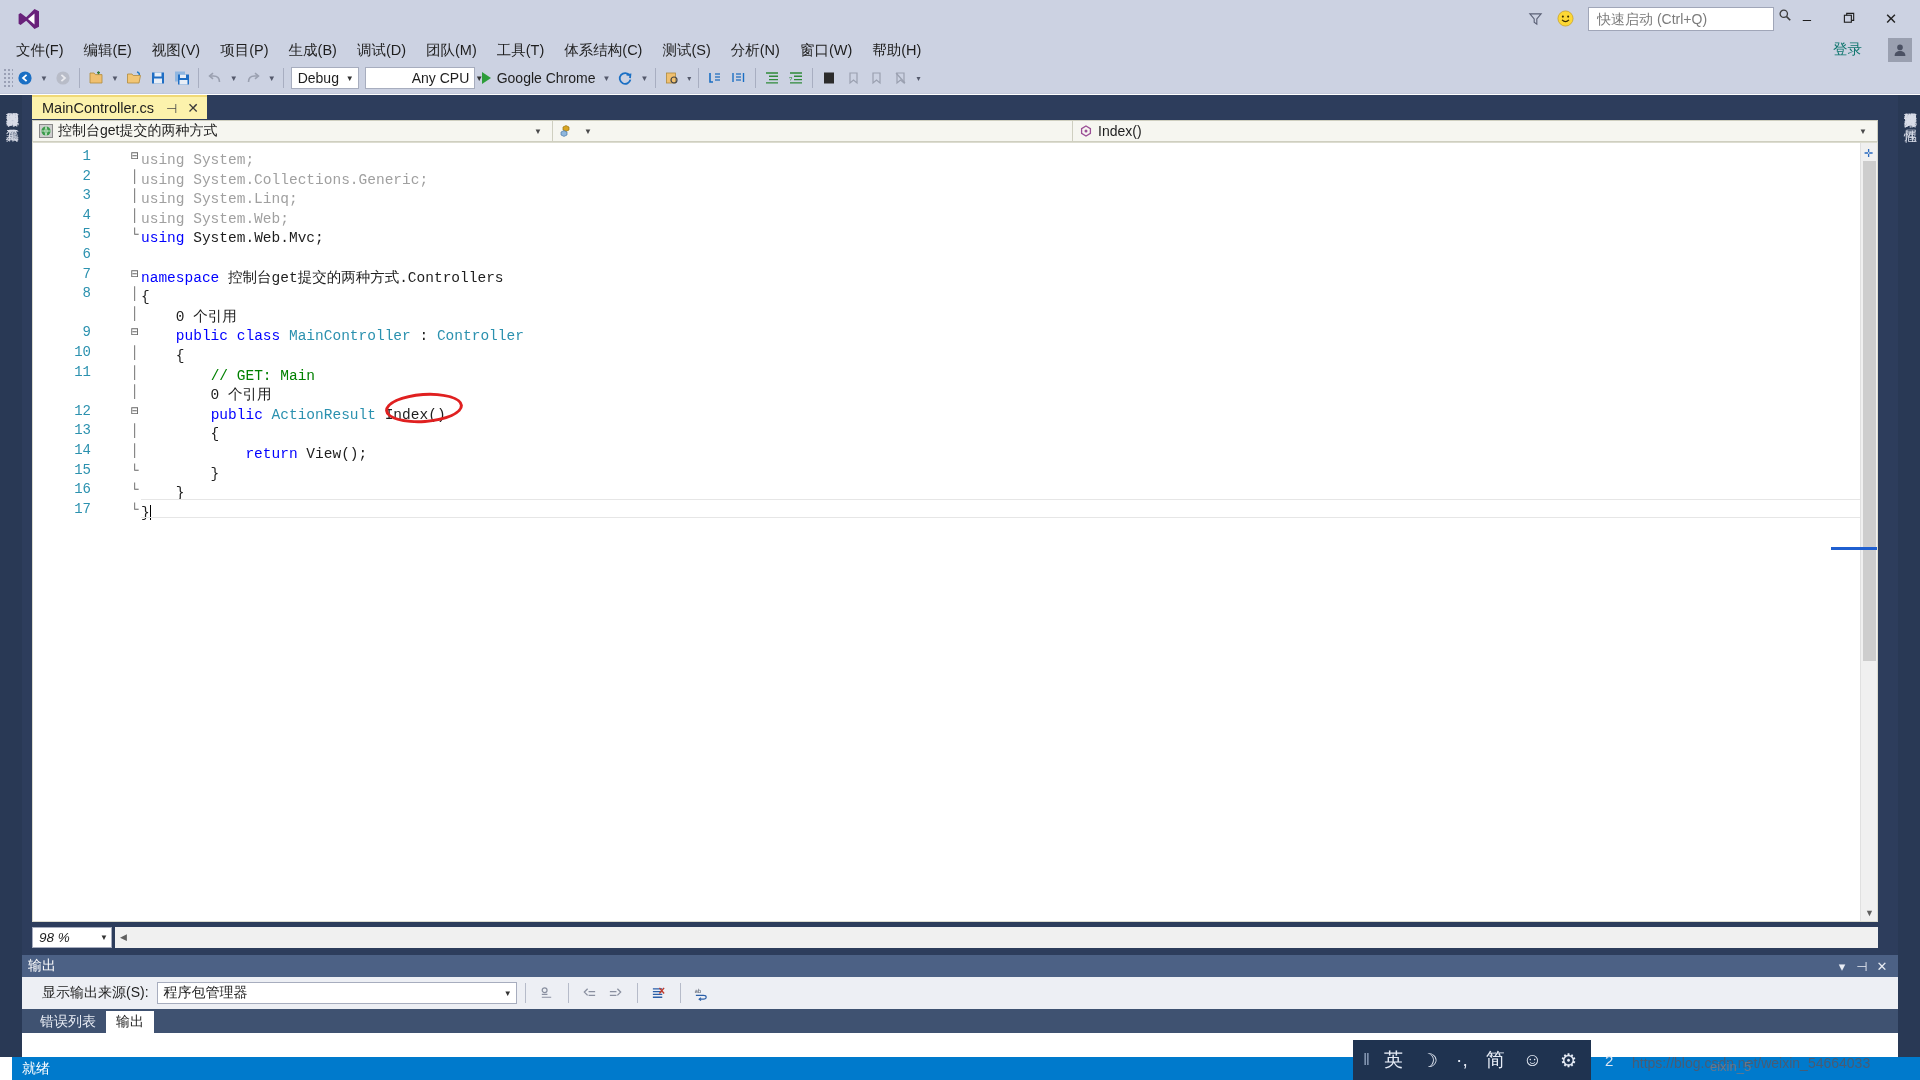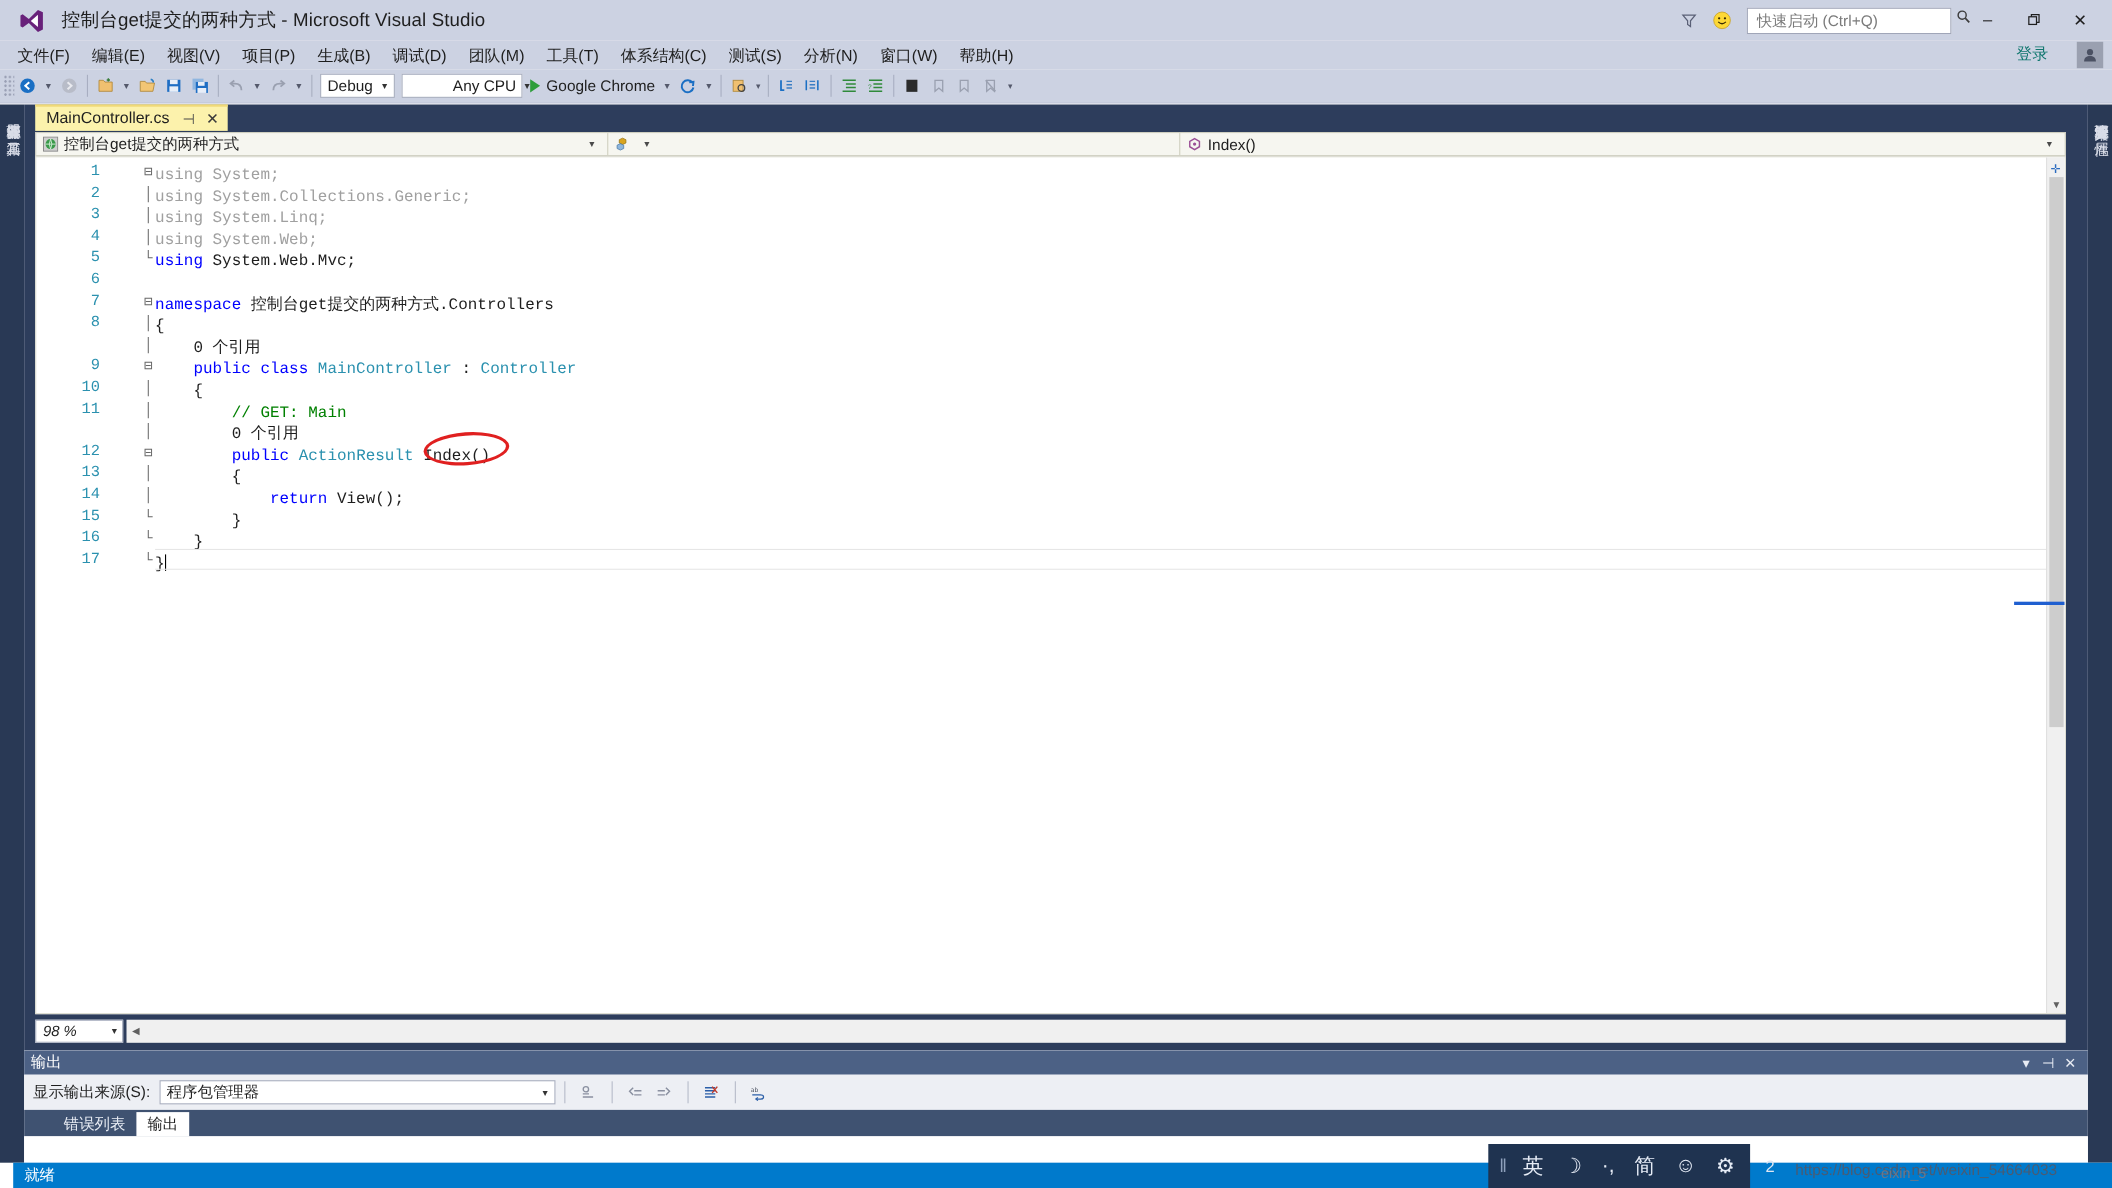--- a/index.html
+++ b/index.html
@@ -248,35 +248,35 @@
   }
   .outhead {
     height: 22px; background: #4c6185;
     display: flex; align-items: center; padding: 0 6px;
     color: #ffffff; font-size: 14px;
   }
   .outhead .spacer { flex: 1; }
   .outhead .hicon { width: 20px; text-align: center; color: #e8ecf4; font-size: 13px; }
   .outtools {
     height: 32px; background: #edeff4;
-    display: flex; align-items: center; padding-left: 8px;
+    display: flex; align-items: center; padding-left: 20px;
   }
   .outlabel { font-size: 14px; color: #1e1e1e; margin-right: 8px; }
   .outcombo {
     width: 360px; height: 22px; background: #ffffff; border: 1px solid #a7adbe;
     display: flex; align-items: center; padding: 0 4px 0 6px;
     font-size: 14px; color: #1e1e1e;
   }
   .outcombo .oval { flex: 1; }
   .outcombo .oarw { font-size: 8px; color: #333; }
   .osep { width: 1px; height: 20px; background: #b6bbc9; margin: 0 8px; }
   .obtn { width: 26px; height: 24px; display: flex; align-items: center;
           justify-content: center; color: #6a7080; font-size: 14px; }
   .obtn.on { color: #2b5fa8; }
-  .outtabs { height: 24px; background: #3f5271; display: flex; align-items: flex-end; padding-left: 26px; }
+  .outtabs { height: 24px; background: #3f5271; display: flex; align-items: flex-end; padding-left: 8px; }
   .otab { height: 22px; padding: 0 10px; display: flex; align-items: center;
           font-size: 14px; color: #e8ecf4; }
   .otab.active { background: #ffffff; color: #1e1e1e; }
   .outbody { height: 24px; background: #ffffff; }
 
   
   .statusbar {
     position: absolute; left: 12px; top: 1057px; width: 1920px; height: 23px;
     background: #007acc;
     display: flex; align-items: center;
@@ -311,21 +311,20 @@
 
 <div id="app">
 
   <div class="titlebar">
     <span class="vs-logo">
       <svg width="24" height="24" viewBox="0 0 24 24">
         <path d="M17.5 2 L22 4.2 L22 19.8 L17.5 22 L9.2 13.8 L3.6 18 L1.6 16.8 L1.6 7.2 L3.6 6 L9.2 10.2 Z" fill="#68217a"></path>
         <path d="M17.5 6.5 L17.5 17.5 L11 12 Z" fill="#ffffff"></path>
       </svg>
     </span>
-    <span class="title-text">控制台get提交的两种方式 - Microsoft Visual Studio</span>
 
     <div class="title-right">
       <span class="tb-icon">
         <svg width="15" height="15" viewBox="0 0 16 16">
           <path d="M2 3 L14 3 L9.4 8.4 L9.4 14 L6.6 12 L6.6 8.4 Z" fill="none" stroke="#5a6076" stroke-width="1.2"></path>
         </svg>
       </span>
       <span class="tb-icon">
         <svg width="17" height="17" viewBox="0 0 18 18">
           <circle cx="9" cy="9" r="8" fill="#fdd835" stroke="#c9a227" stroke-width="0.8"></circle>

